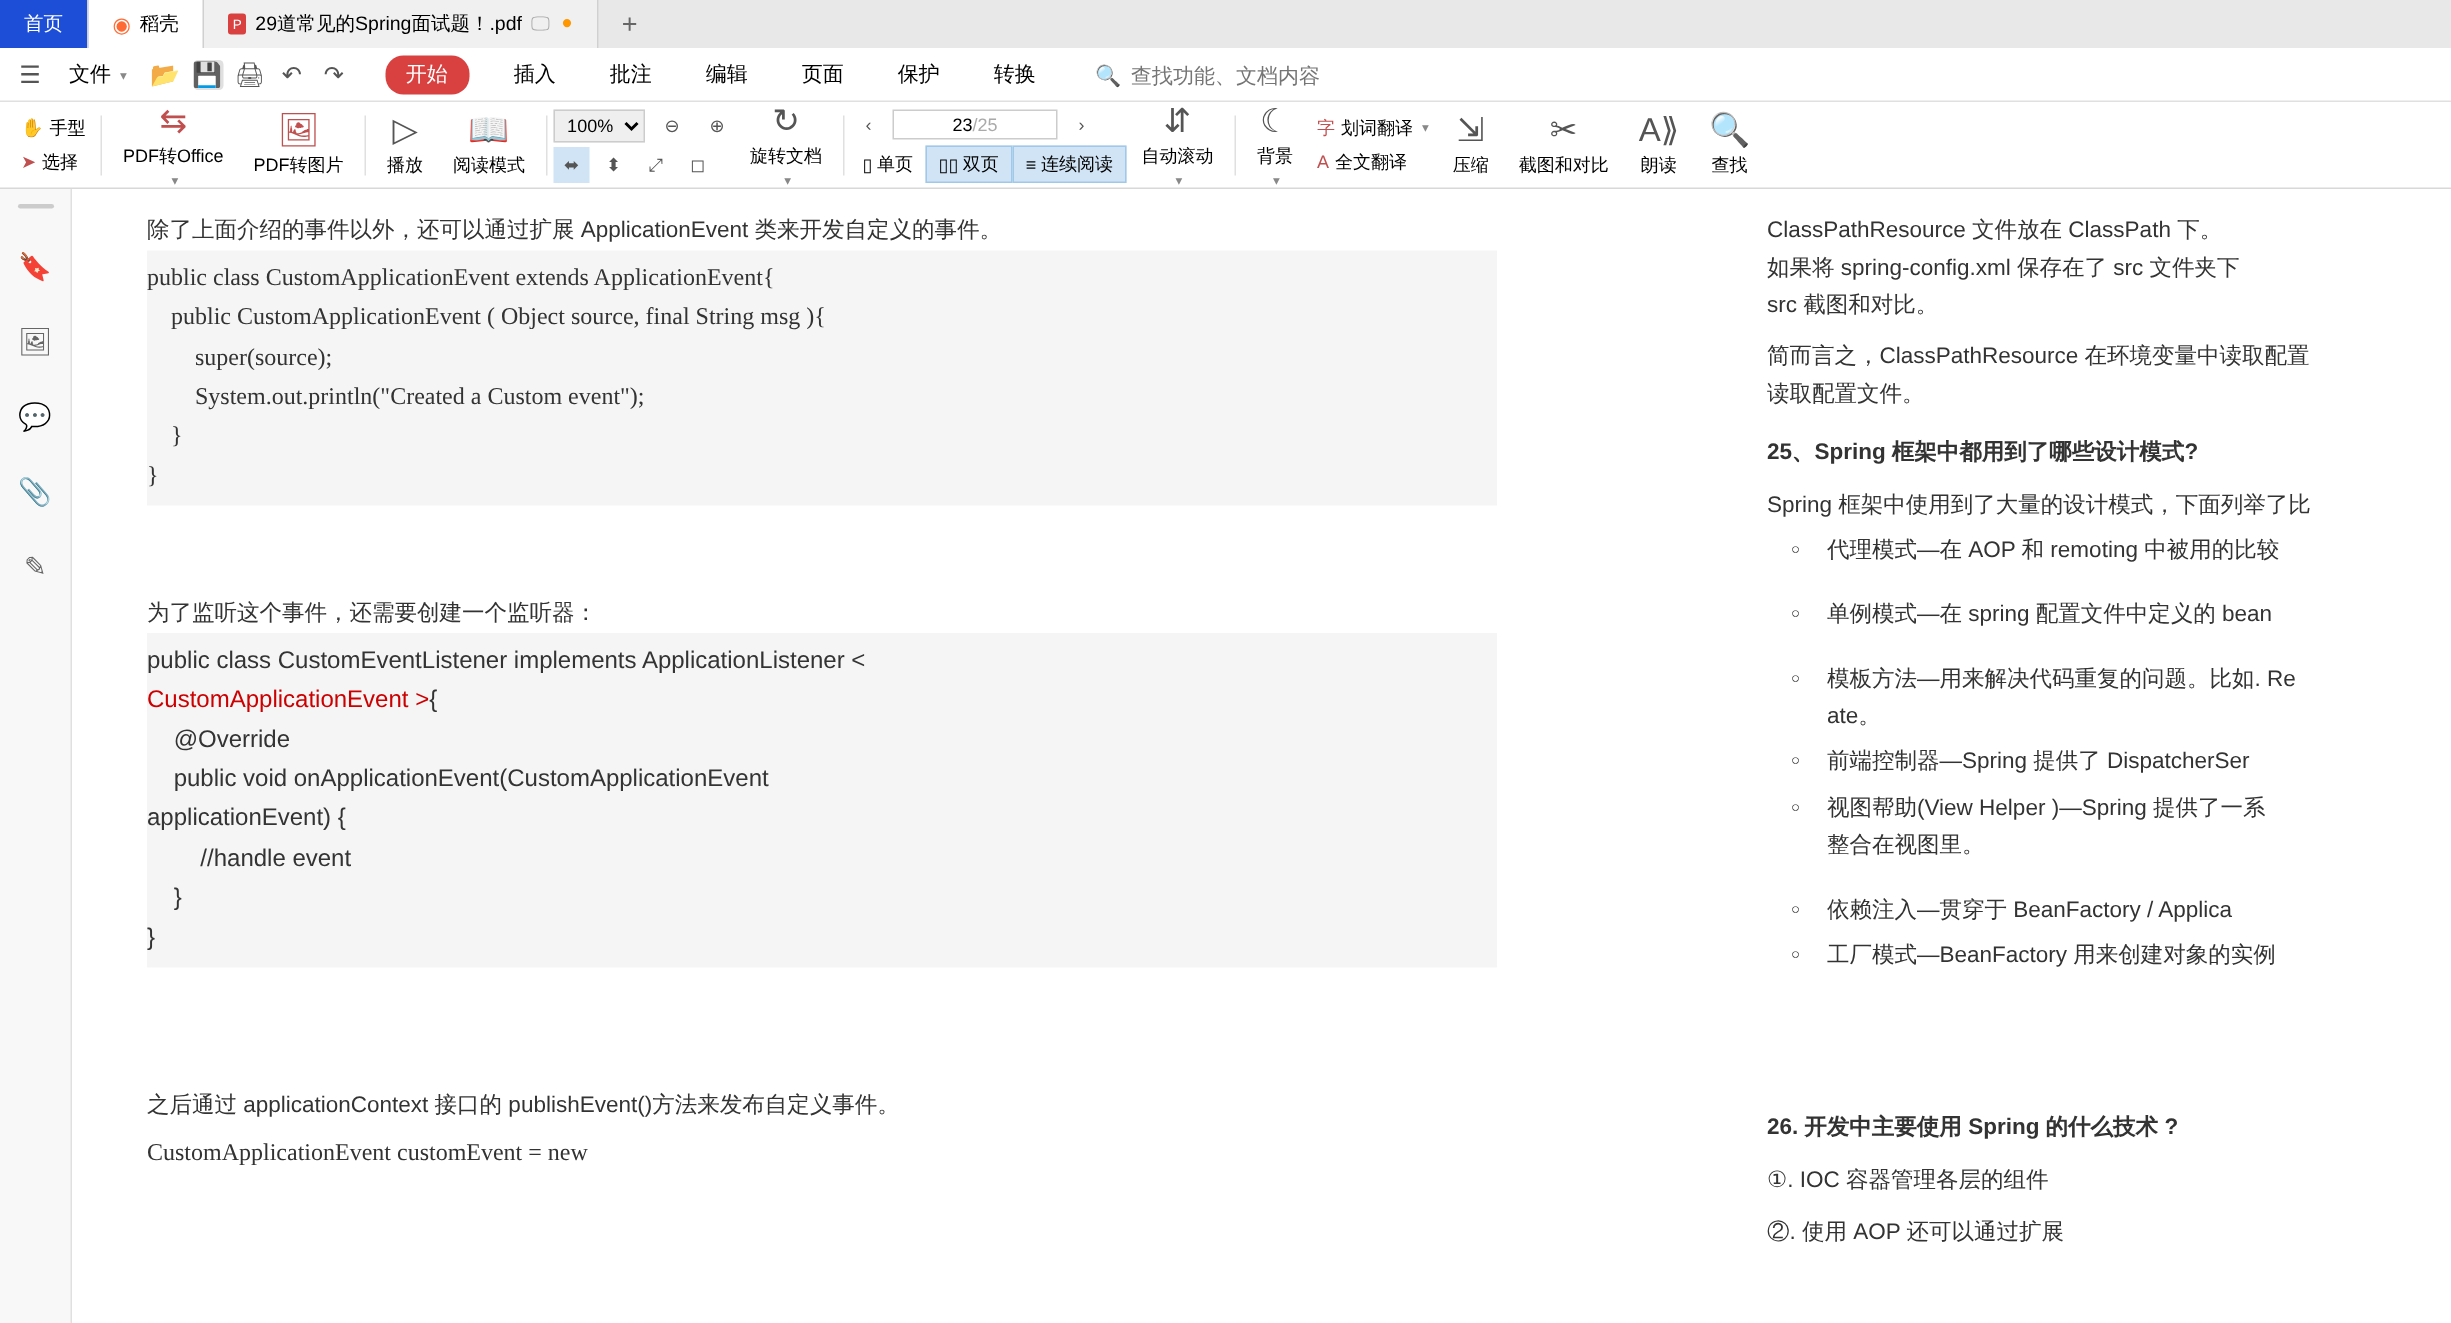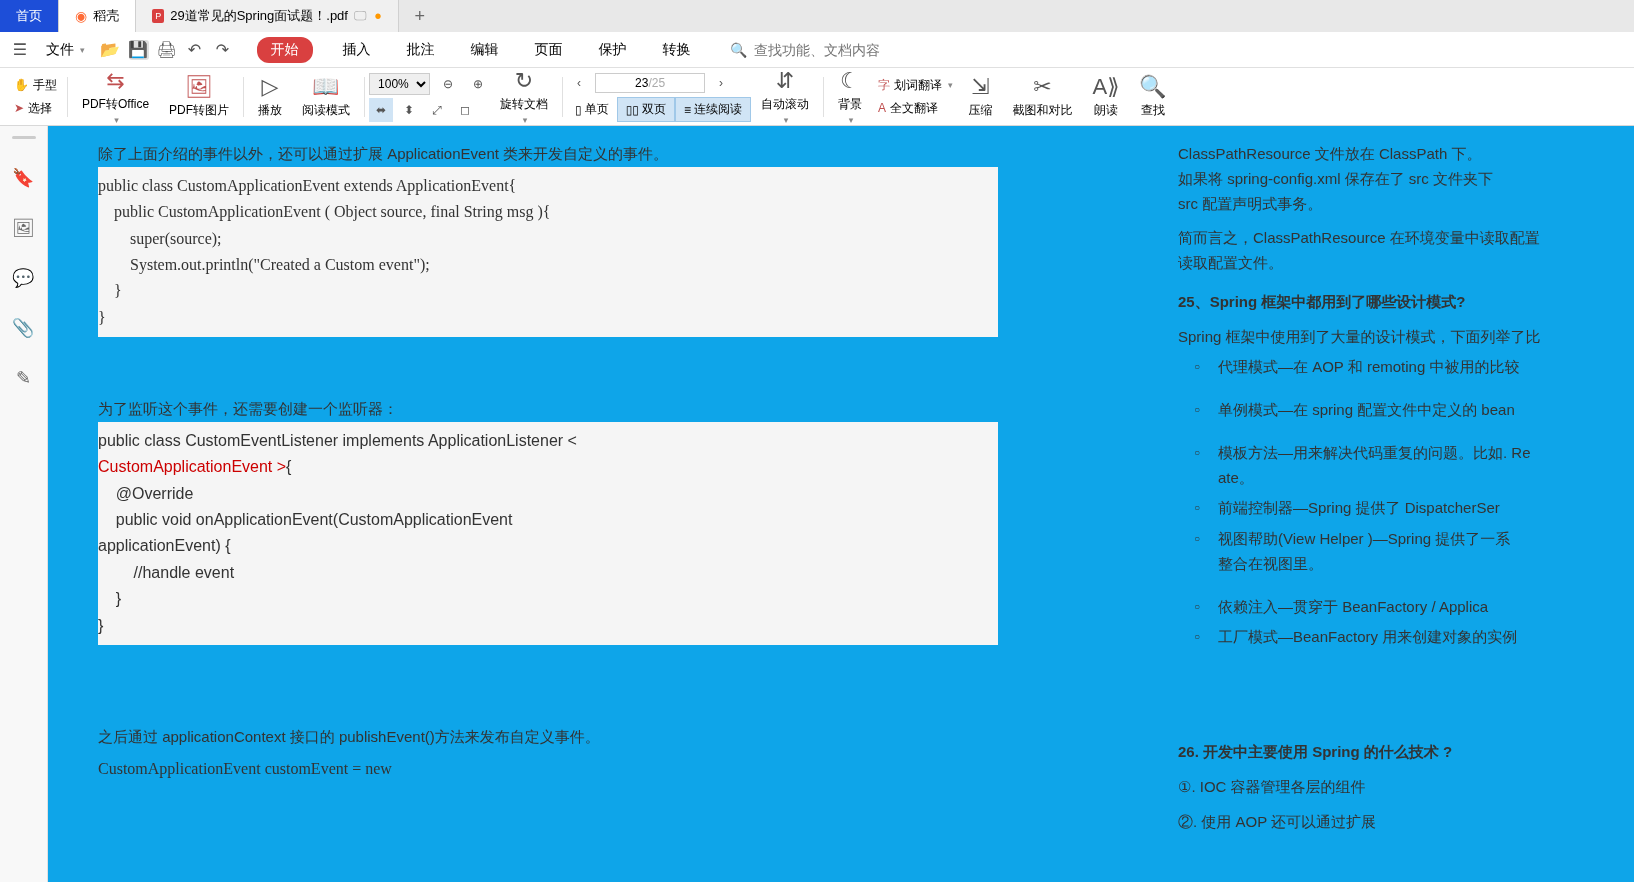--- a/index.html
+++ b/index.html
@@ -36,21 +36,21 @@
 .tb-iconbtn { width: 24px; height: 24px; display: flex; align-items: center; justify-content: center; cursor: pointer; color: #555; }
 .tb-toggle { padding: 3px 8px; cursor: pointer; display: flex; align-items: center; gap: 3px; }
 .tb-toggle.active { background: #d0e4f5; border: 1px solid #a0c8e8; }
 .tb-drop::after { content: "▾"; font-size: 9px; margin-left: 2px; color: #888; }
 
 .workspace { display: flex; height: calc(882px - 32px - 36px - 58px); background: #ececec; }
 .gutter { width: 48px; background: #f8f8f8; border-right: 1px solid #e0e0e0; display: flex; flex-direction: column; align-items: center; padding-top: 20px; gap: 28px; }
 .gutter .gi { font-size: 18px; color: #666; cursor: pointer; }
 .gutter .handle { width: 24px; height: 3px; background: #ccc; border-radius: 2px; margin-top: -10px; }
 
-.pages { flex: 1; display: flex; overflow: auto; background: #0ea5e9; padding: 16px 0; }
+.pages { flex: 1; display: flex; overflow: auto; background: #ffffff; padding: 16px 0; }
 .page-left { width: 900px; margin-left: 50px; }
 .page-right { flex: 1; margin-left: 180px; }
 .doc-text { font-size: 15px; line-height: 1.65; color: #333; }
 .codeblk { background: #f5f5f5; padding: 6px 0; font-family: "SimSun", serif; font-size: 16px; white-space: pre; color: #333; margin-bottom: 20px; }
 .codeblk .red { color: #c00; }
 h4 { font-size: 15px; font-weight: bold; margin: 14px 0 10px; }
 .bullets { list-style: none; padding-left: 40px; }
 .bullets li { position: relative; margin: 6px 0; font-size: 15px; }
 .bullets li::before { content: "○"; position: absolute; left: -24px; font-size: 10px; top: 4px; }
 </style>
@@ -236,21 +236,21 @@
     }
 }</span></div>
       <div style="height:60px;"></div>
       <p>之后通过 applicationContext 接口的 publishEvent()方法来发布自定义事件。</p>
       <div class="codeblk" style="background:transparent;">CustomApplicationEvent customEvent = new</div>
     </div>
 
     <div class="page-right doc-text">
       <p>ClassPathResource 文件放在 ClassPath 下。</p>
       <p>如果将 spring-config.xml 保存在了 src 文件夹下</p>
-      <p>src 配置声明式事务。</p>
+      <p>src 截图和对比。</p>
       <p style="margin-top:10px;">简而言之，ClassPathResource 在环境变量中读取配置</p>
       <p>读取配置文件。</p>
       <h4>25、Spring 框架中都用到了哪些设计模式?</h4>
       <p>Spring 框架中使用到了大量的设计模式，下面列举了比</p>
       <ul class="bullets">
         <li>代理模式—在 AOP 和 remoting 中被用的比较</li>
         <li style="margin-top:18px;">单例模式—在 spring 配置文件中定义的 bean </li>
         <li style="margin-top:18px;"><span>模板方法—用来解决代码重复的问题。比如. Re</span><br><span>ate。</span></li>
         <li>前端控制器—Spring 提供了 DispatcherSer</li>
         <li><span>视图帮助(View Helper )—Spring 提供了一系</span><br><span>整合在视图里。</span></li>

